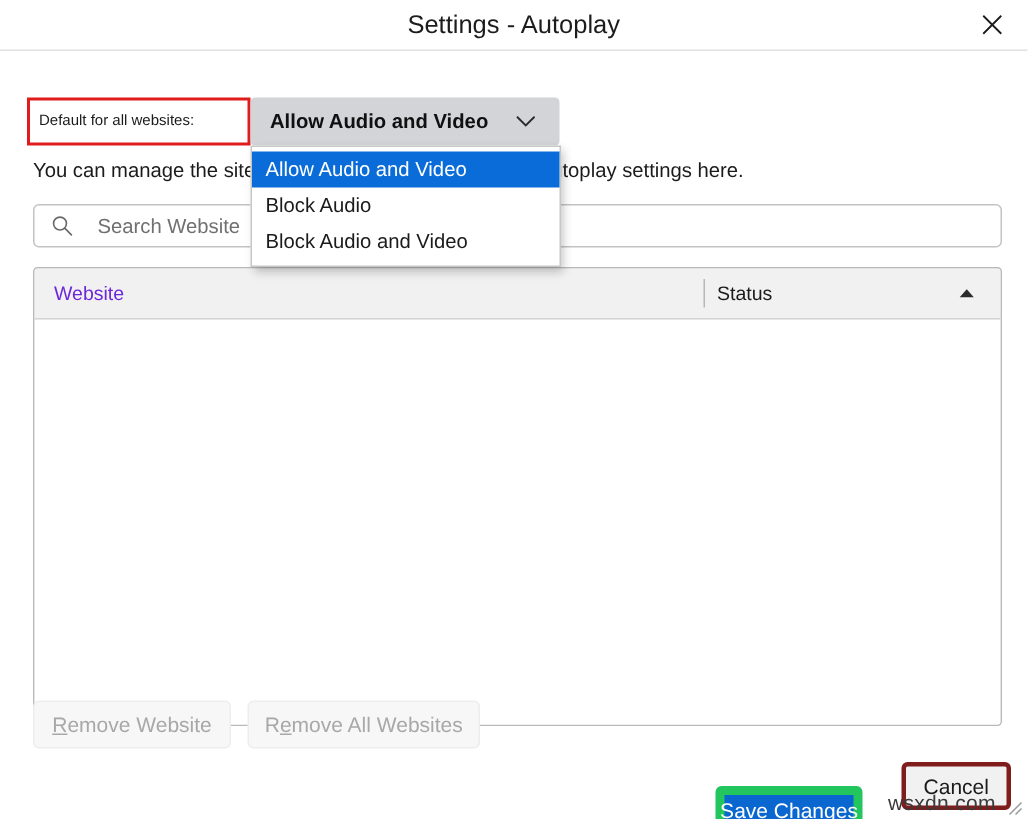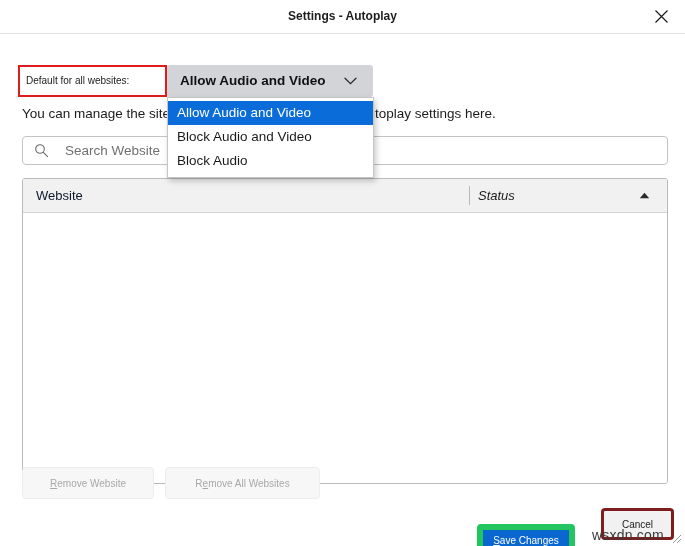--- a/index.html
+++ b/index.html
@@ -24,23 +24,22 @@
     height: 33px;
     border-bottom: 1px solid #e0e0e0;
     background: #ffffff;
   }
   .titlebar-title {
     position: absolute;
     left: 0; top: 0;
     width: 685px;
     line-height: 33px;
     text-align: center;
-    font-size: 12px;
+    font-size: 17px;
     color: #1c1c1c;
-    font-weight: bold;
   }
   .close-btn {
     position: absolute;
     right: 4px; top: 1px;
     width: 40px; height: 31px;
     display: flex;
     align-items: center;
     justify-content: center;
     cursor: pointer;
   }
@@ -169,57 +168,56 @@
     height: 33px;
     background: #f1f1f1;
     border-bottom: 1px solid #d4d4d4;
   }
   .th-website {
     position: absolute;
     left: 13px; top: 0;
     height: 33px;
     line-height: 33px;
     font-size: 13px;
-    color: #0f172a;
+    color: #6d28d9;
     cursor: pointer;
   }
   .col-divider {
     position: absolute;
     left: 446px; top: 7px;
     width: 1px; height: 19px;
     background: #b8b8b8;
     cursor: col-resize;
   }
   .th-status {
     position: absolute;
     left: 455px; top: 0;
     height: 21px;
     line-height: 33px;
     font-size: 13px;
     color: #1b1b1b;
     cursor: pointer;
-    font-style: italic;
   }
   .sort-arrow {
     position: absolute;
     right: 17px; top: 0;
     height: 33px;
     display: flex;
     align-items: center;
   }
   .table-body {
     height: 271px;
     background: #ffffff;
   }
 
   
   .btn {
     position: absolute;
     border-radius: 4px;
-    font-size: 10px;
+    font-size: 14px;
     display: flex;
     align-items: center;
     justify-content: center;
     box-sizing: border-box;
     cursor: pointer;
     white-space: nowrap;
   }
   .btn-disabled {
     background: #f7f7f7;
     border: 1px solid #ededed;
@@ -289,22 +287,22 @@
   <div class="combo-text">Allow Audio and Video</div>
   <div class="combo-caret">
     <svg width="13" height="8" viewBox="0 0 13 8" aria-hidden="true">
       <path d="M1 1.2 L6.5 6.6 L12 1.2" stroke="#2b2b2b" stroke-width="1.3" fill="none" stroke-linecap="round"></path>
     </svg>
   </div>
 </div>
 
 <div class="dropdown">
   <div class="dd-item selected">Allow Audio and Video</div>
+  <div class="dd-item">Block Audio</div>
   <div class="dd-item">Block Audio and Video</div>
-  <div class="dd-item">Block Audio</div>
 </div>
 
 <div class="description">You can manage the sites that you have applied custom autoplay settings here.</div>
 
 <div class="searchbox">
   <span class="search-icon">
     <svg width="15" height="15" viewBox="0 0 15 15" aria-hidden="true">
       <circle cx="6" cy="6" r="4.3" stroke="#6a6a6a" stroke-width="1.1" fill="none"></circle>
       <path d="M9.3 9.3 L13.6 13.6" stroke="#6a6a6a" stroke-width="1.1" stroke-linecap="round"></path>
     </svg>

